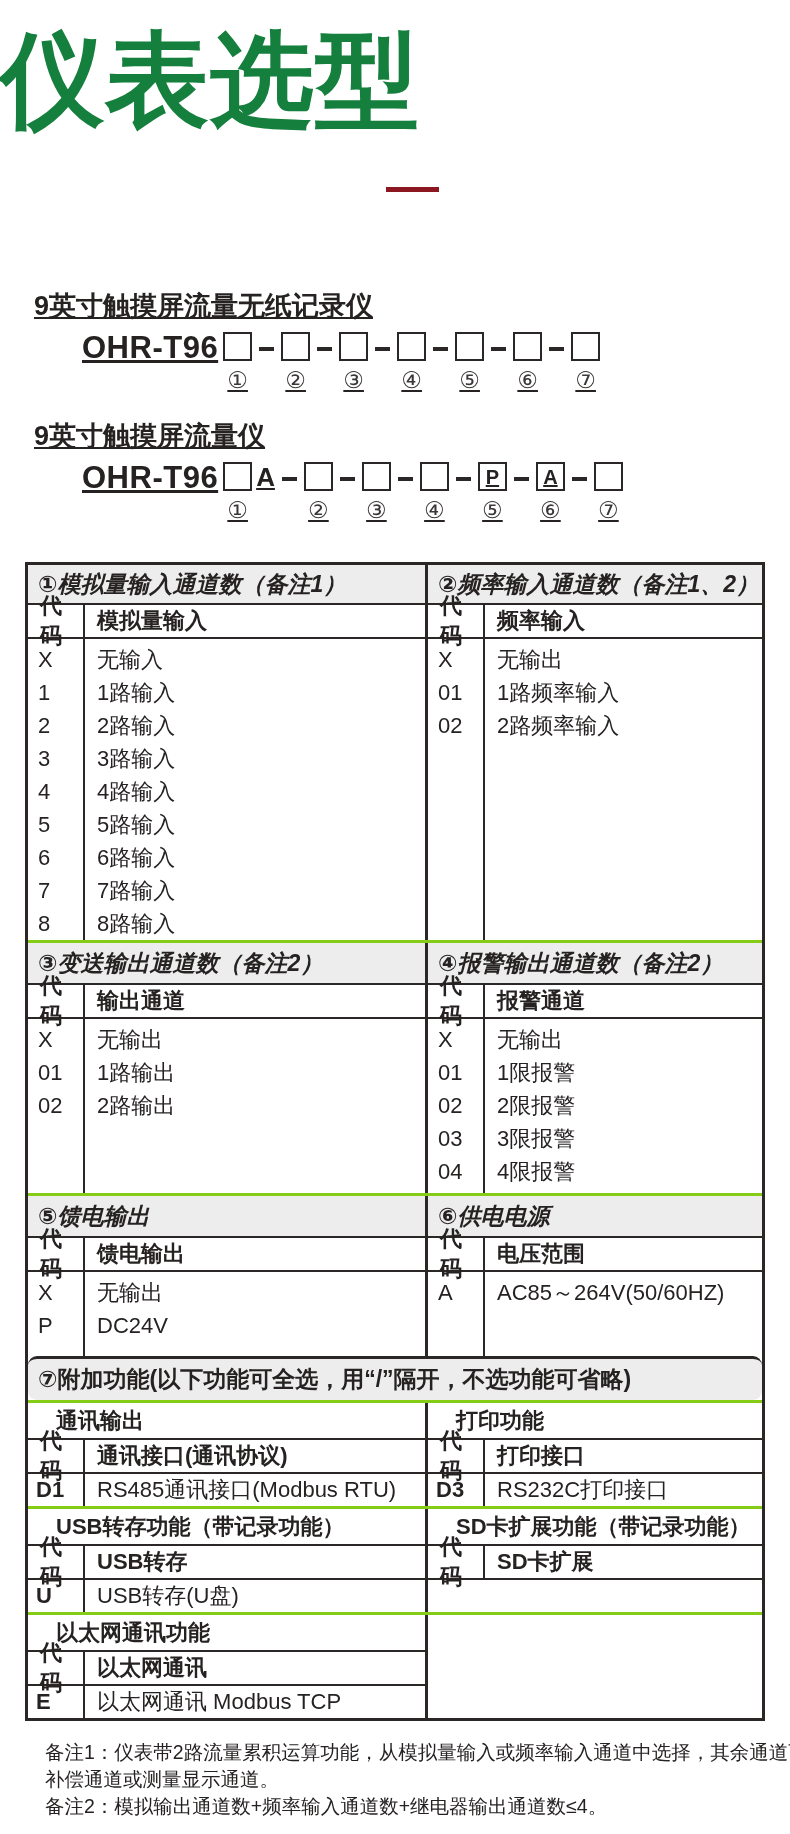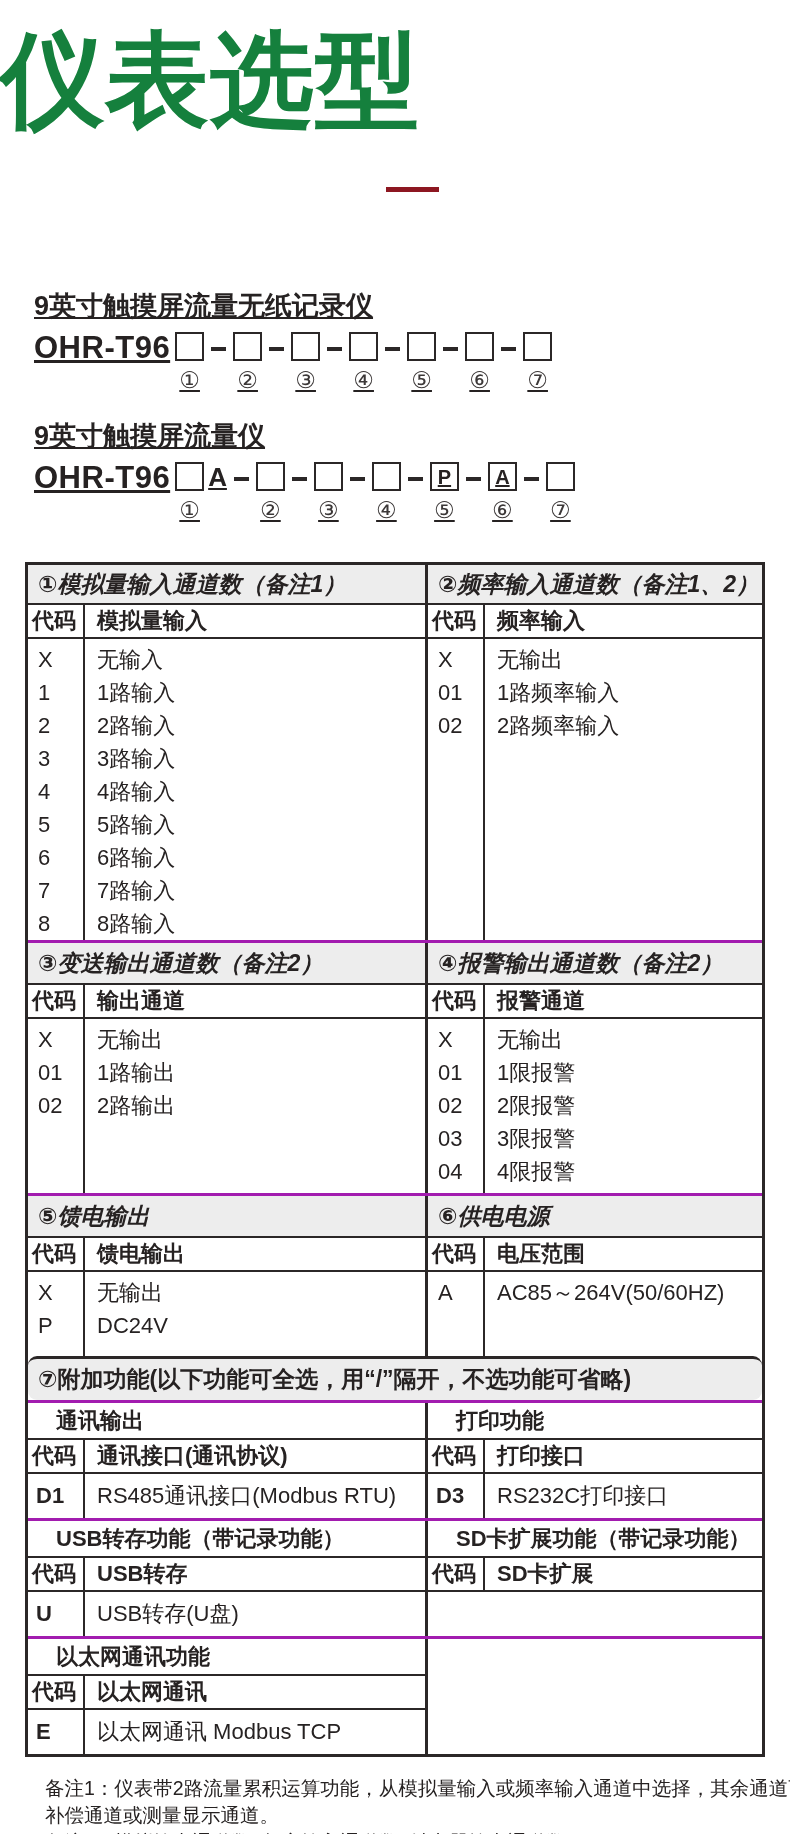--- a/index.html
+++ b/index.html
@@ -16,71 +16,71 @@
     letter-spacing:1px; line-height:1.05;
   }
   .title-underline {
     width:53px; height:5px; background:#8d1721;
     margin:52px auto 0 411px; margin-left:386px;
   }
   
   .models { margin:96px 0 0 34px;text-decoration:underline; }
   .model-block { margin-bottom:26px; }
   .model-label { font-size:27px; font-weight:600; color:#262222; margin-bottom:8px; }
-  .model-line { display:flex; align-items:flex-start; }
+  .model-line { display:flex; align-items:flex-start;margin-left:48px; }
   .model-prefix { font-size:31px; font-weight:700; letter-spacing:.5px; line-height:32px; margin-right:5px; }
   .slot { display:flex; flex-direction:column; align-items:center; }
   .code-box {
     width:29px; height:29px; border:2.5px solid #2b2727; background:#fff;
     display:flex; align-items:center; justify-content:center;
     font-size:20px; font-weight:700; line-height:1;
   }
   .circled-num { font-size:23px; line-height:23px; margin-top:8px; color:#3c3838; font-weight:400; }
   .hyph { width:15px; height:3.5px; background:#2b2727; margin:15px 7px 0 7px; }
   .box-suffix { font-size:26px; font-weight:700; line-height:31px; margin-left:4px; }
   
   .spec-table {
     width:740px; margin:40px 0 0 25px;
     border:3px solid #2b2727;
   }
-  .section { display:flex; border-top:3px solid #a21caf; }
+  .section { display:flex; border-top:3px solid #84cc16; }
   .section.first { border-top:none; }
   .half { display:flex; flex-direction:column; }
   .half.left  { width:400px; border-right:3px solid #2b2727; }
   .half.right { flex:1; }
   .sec-title {
     background:#ededed; font-size:23px; font-weight:700;
     padding:0 0 0 10px; display:flex; align-items:center;
     border-bottom:2.5px solid #2b2727;
     font-style:italic;
   }
   .h40 { height:40px; } .h42 { height:42px; }
   .subhead { display:flex; border-bottom:2.5px solid #2b2727; height:34px; }
   .subhead .code-h {
     width:57px; border-right:2.5px solid #2b2727;
-    font-size:22px; font-weight:700; display:flex; align-items:center; padding-left:4px;
+    font-size:22px; font-weight:700; display:flex; align-items:center; padding-left:12px;
   }
   .subhead .desc-h { flex:1; font-size:22px; font-weight:700; display:flex; align-items:center; padding-left:12px; }
   .body { flex:1; display:flex; }
   .body .codes { width:57px; border-right:2.5px solid #2b2727; padding:4px 0 0 10px; }
   .body .descs { flex:1; padding:4px 0 0 12px; }
   .body span { display:block; font-size:22px; font-weight:500; line-height:33px; white-space:nowrap; }
   .body-s12 { min-height:292px; }
   .body-s34 { min-height:174px; }
   .body-s56 { min-height:84px; }
   .full-header {
     background:#ededed; border-top:3px solid #2b2727;
     height:44px; display:flex; align-items:center;
     font-size:23px; font-weight:700; padding-left:10px; white-space:nowrap;border-radius:9px;
   }
   .sub-title {
     height:37px; display:flex; align-items:center; padding-left:28px;
     font-size:22px; font-weight:700; border-bottom:2.5px solid #2b2727; white-space:nowrap;
   }
-  .datarow { display:flex; height:44px; }
+  .datarow { display:flex; height:32px; }
   .datarow .code-c {
     width:57px; border-right:2.5px solid #2b2727;
     display:flex; align-items:center; padding-left:8px;
     font-size:22px; font-weight:600;
   }
   .datarow .desc-c { flex:1; display:flex; align-items:center; padding-left:12px; font-size:22px; font-weight:400; white-space:nowrap; }
   .empty-cell { flex:1; }
   
   .notes { margin:18px 0 0 45px; }
   .note-line { font-size:19.5px; line-height:27px; font-weight:500; color:#262222; white-space:pre; }

